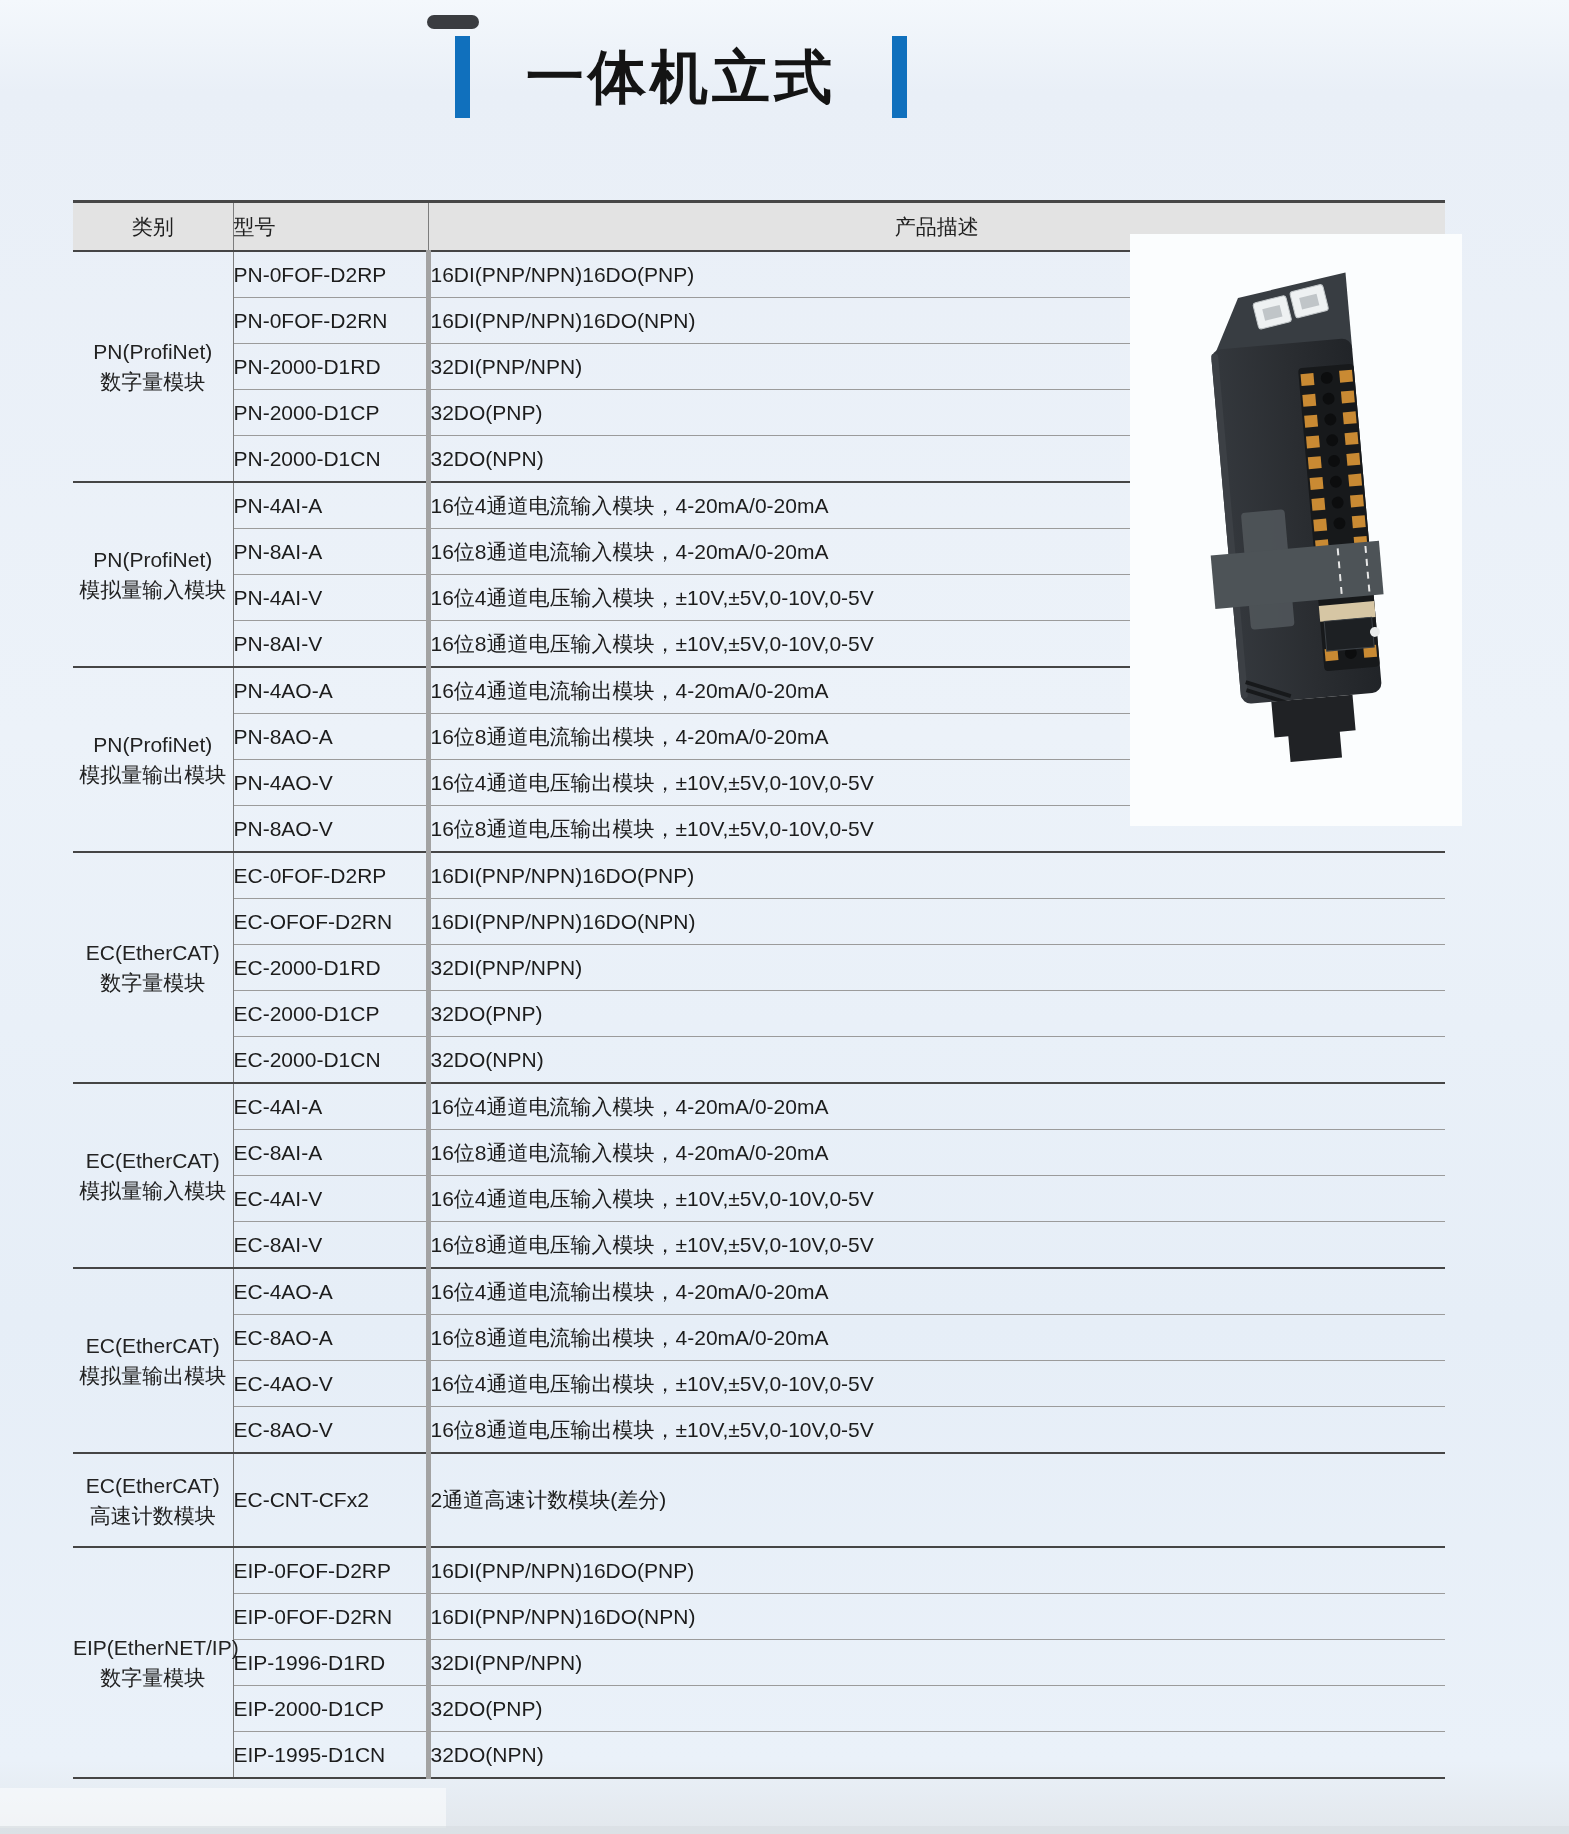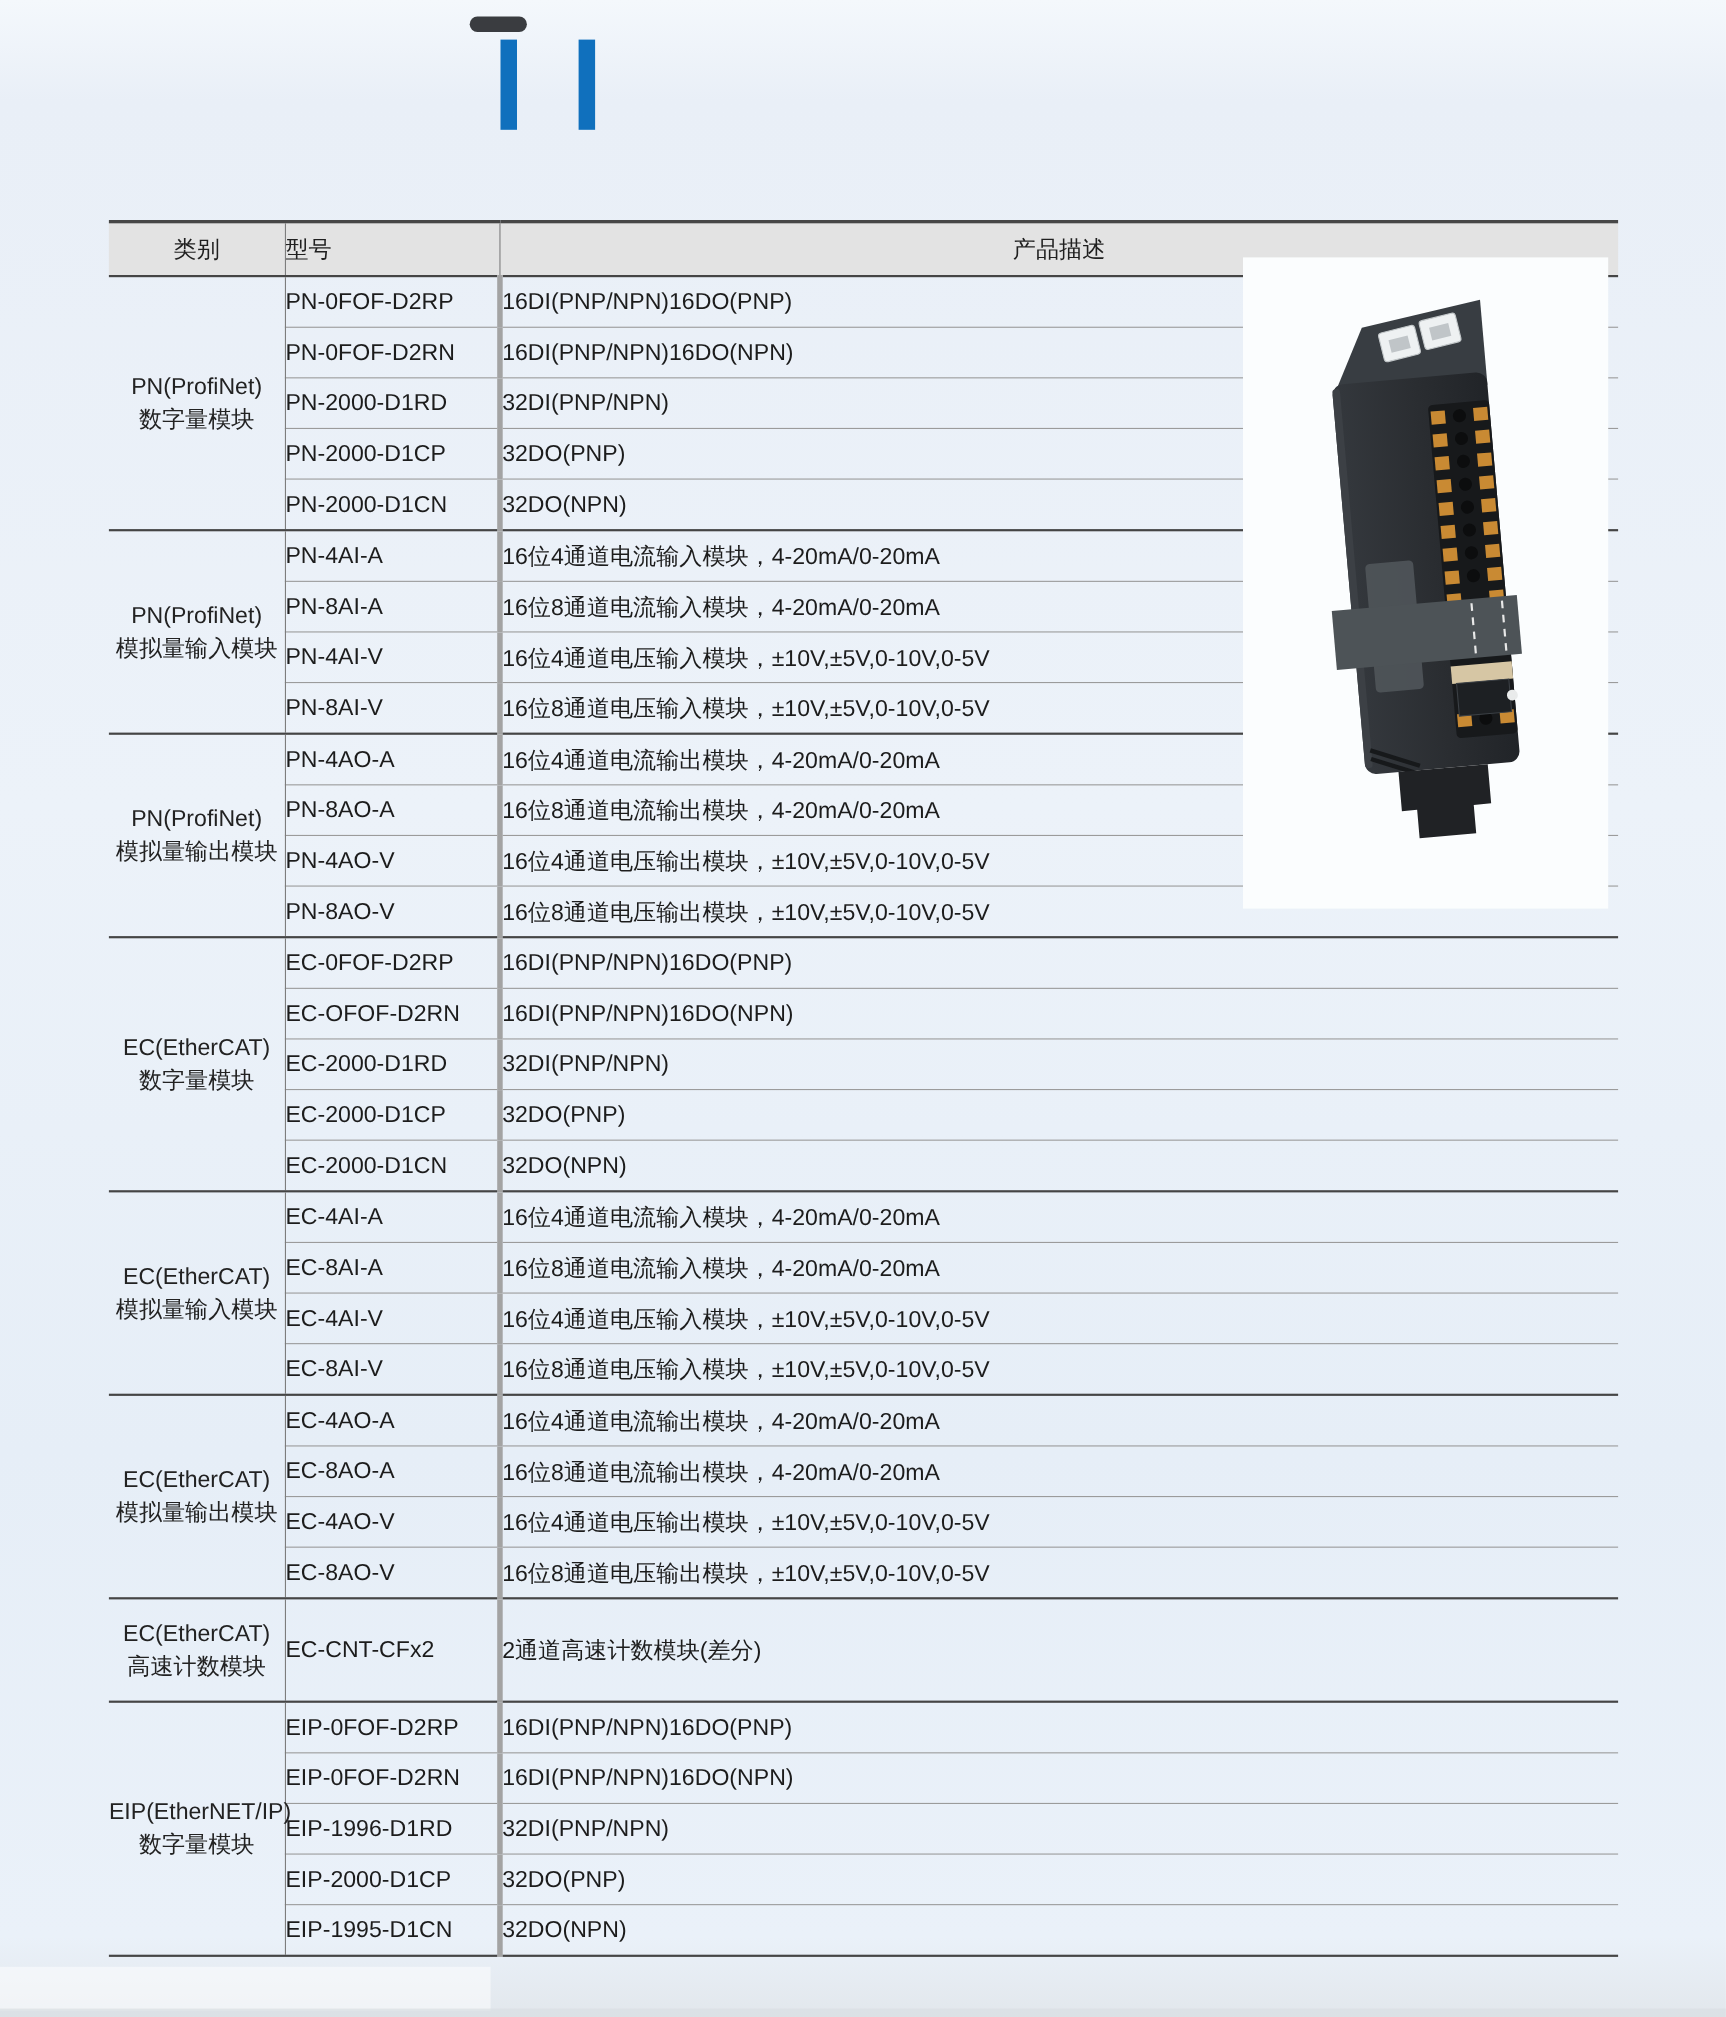--- a/index.html
+++ b/index.html
@@ -7,21 +7,21 @@
     width:1569px;height:1834px;position:relative;overflow:hidden;
     font-family:"Liberation Sans","DejaVu Sans",sans-serif;
     background:linear-gradient(180deg,#f4f8fc 0%,#e9eff7 5%,#ecf2f9 40%,#e6eef7 72%,#eaf1f9 96%,#e2e7ec 100%);
   }
   
   .title-row{position:absolute;top:36px;left:455px;display:flex;align-items:center;gap:56px;}
   .accent-bar{width:15px;height:82px;background:#1070bd;}
   .page-title{font-size:58px;font-weight:bold;color:#141414;letter-spacing:4px;line-height:1;}
   .top-fragment{position:absolute;left:427px;top:15px;width:52px;height:14px;border-radius:7px;background:#26282b;opacity:.9;}
   
-  .catalog-wrap{position:absolute;left:99px;top:200px;width:1372px;}
+  .catalog-wrap{position:absolute;left:73px;top:200px;width:1372px;}
   table.catalog{border-collapse:collapse;table-layout:fixed;width:1372px;color:#1c1c1c;}
   table.catalog th,table.catalog td{padding:0;font-weight:normal;font-size:21px;}
   thead th{
     height:47px;background:#e3e3e3;color:#202020;
     border-top:3px solid #474747;border-bottom:2px solid #454545;
   }
   th.h-cat{text-align:center;border-right:1px solid #7d7d7d;}
   th.h-model{text-align:left;border-right:1px solid #7d7d7d;}
   th.h-desc{text-align:center;padding-left:64px;}
   tbody td{height:45px;vertical-align:middle;}
@@ -45,20 +45,21 @@
   .bottom-light{position:absolute;left:0;top:1788px;width:446px;height:40px;background:rgba(255,255,255,.5);}
   .bottom-strip{position:absolute;left:0;top:1826px;width:1569px;height:8px;background:#d9dee2;opacity:.7;}
 </style>
 </head>
 <body>
 
 <div class="top-fragment"></div>
 
 <div class="title-row">
   <div class="accent-bar"></div>
+  <div class="page-title">一体机立式</div>
   <div class="accent-bar"></div>
 </div>
 
 <div class="catalog-wrap">
   <table class="catalog">
     <colgroup>
         <col style="width:160px">
         <col style="width:195px">
         <col>
       </colgroup>

